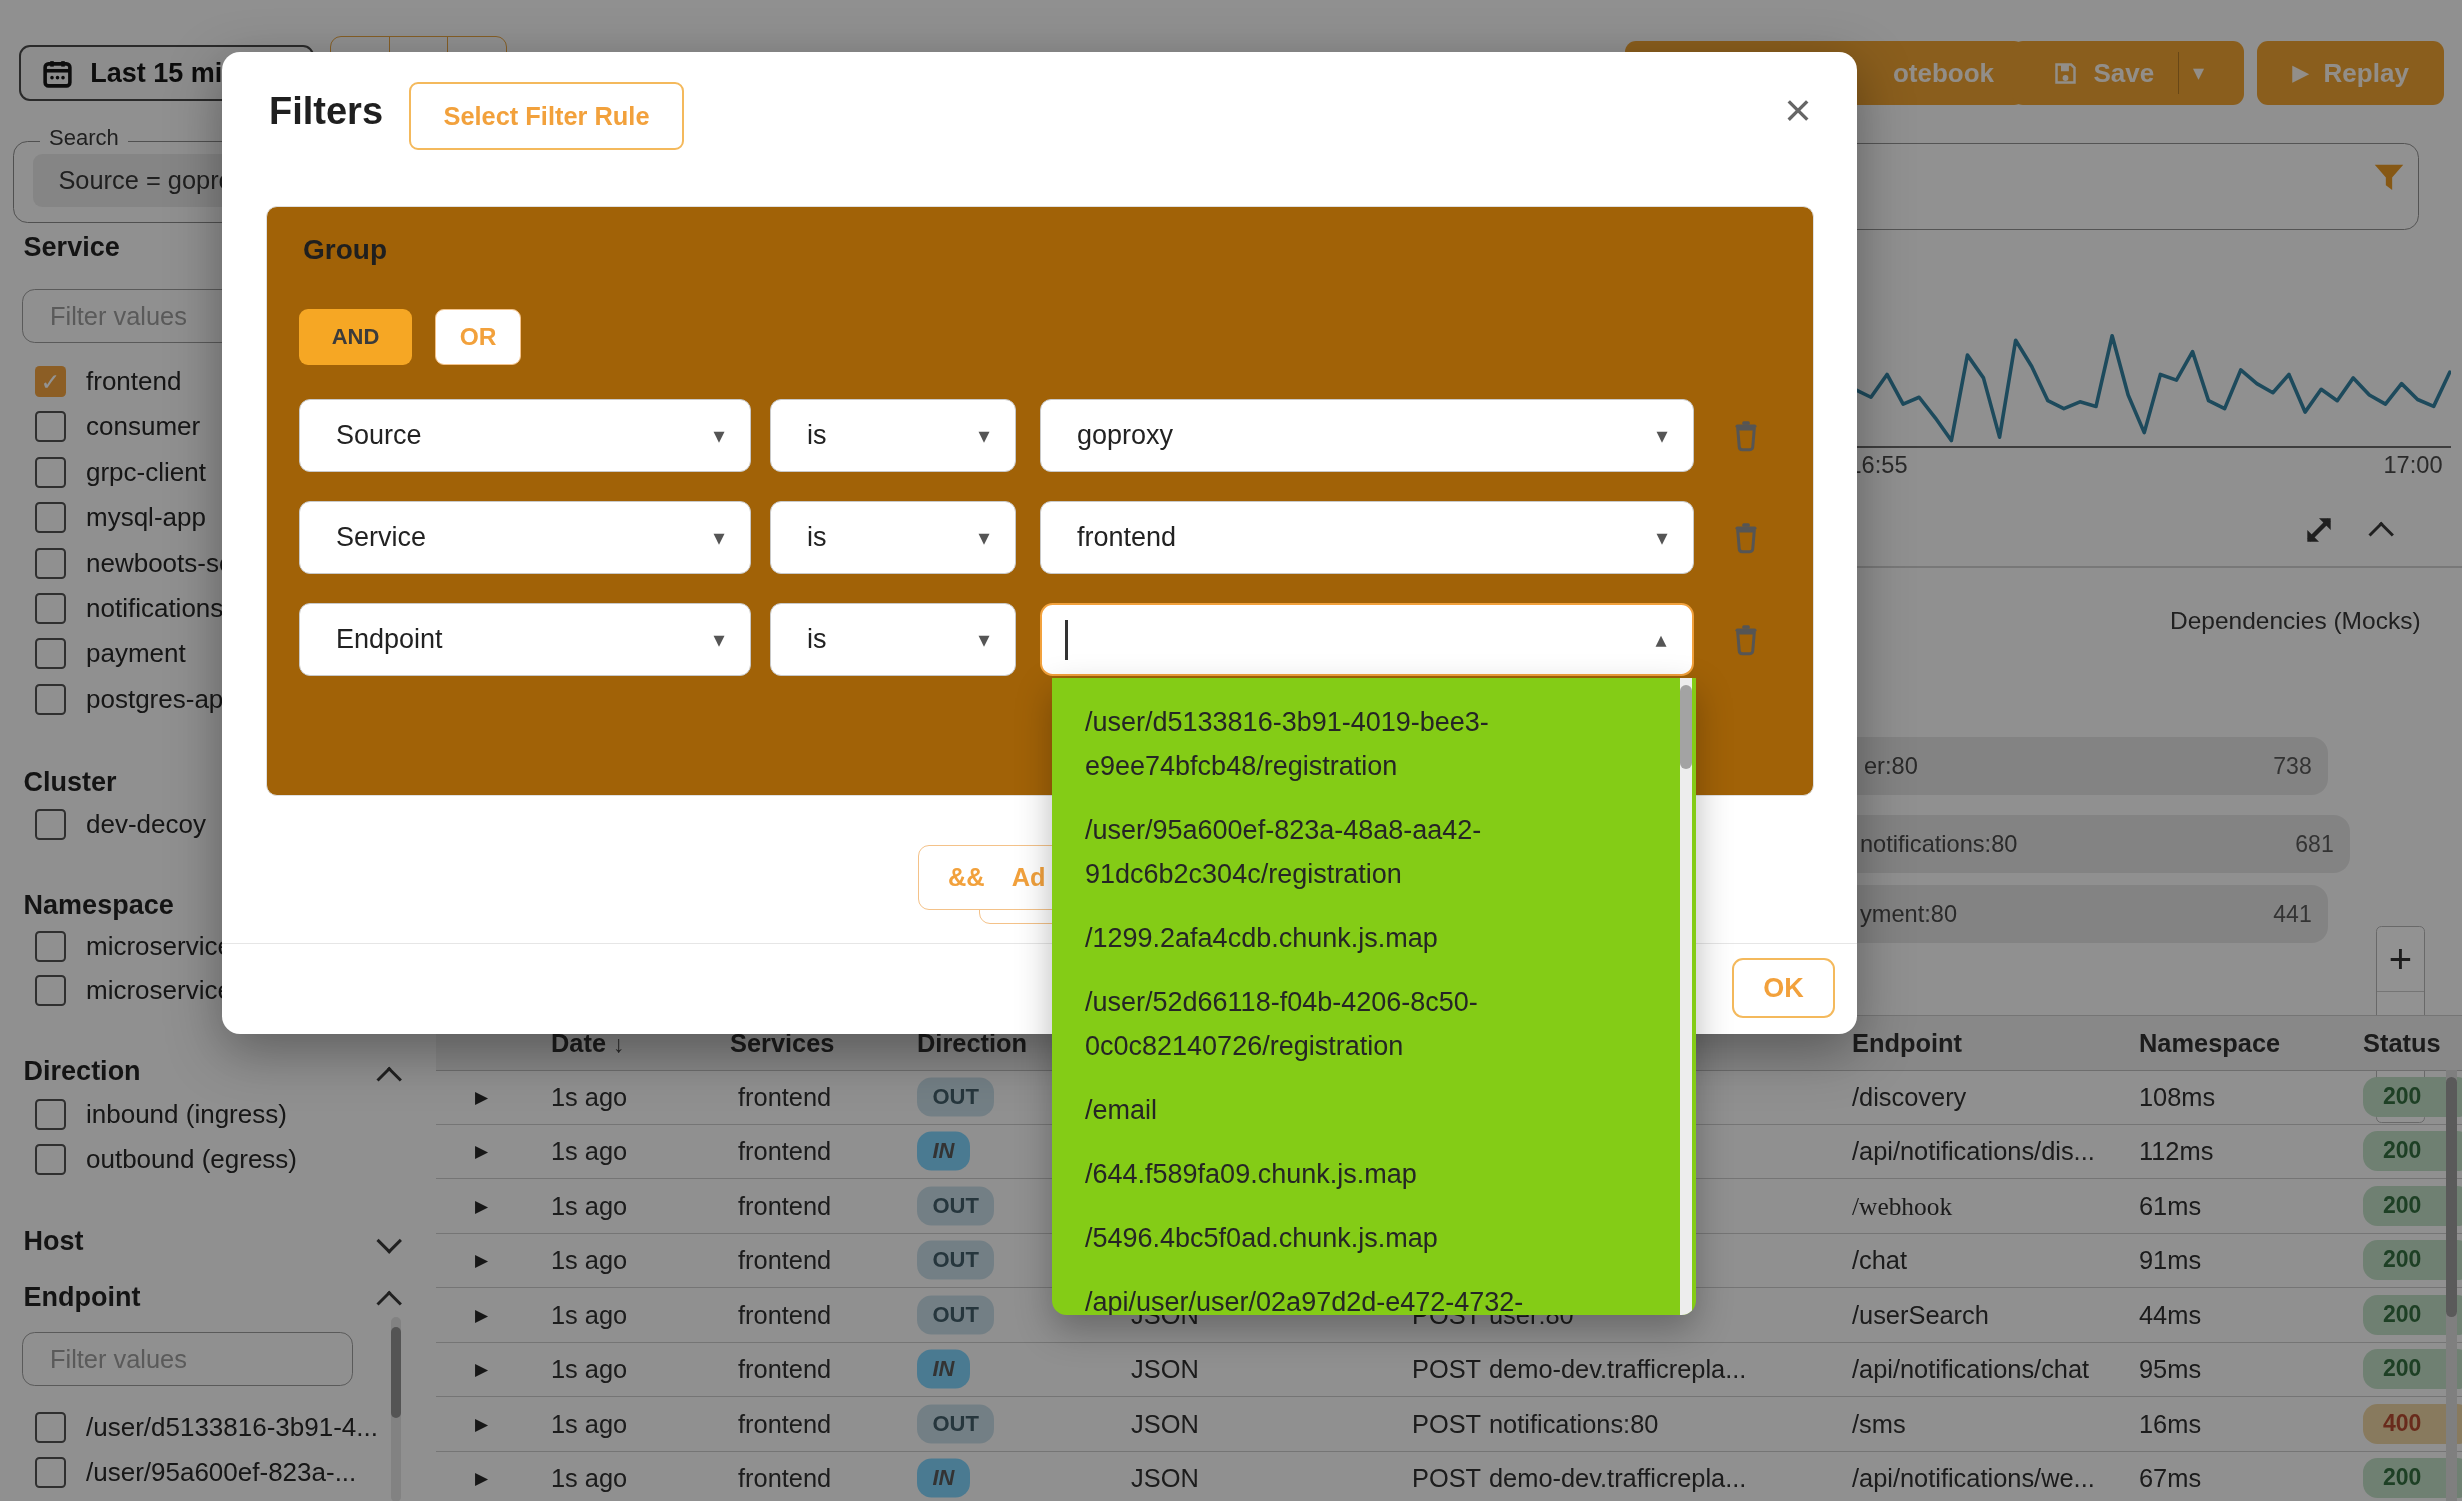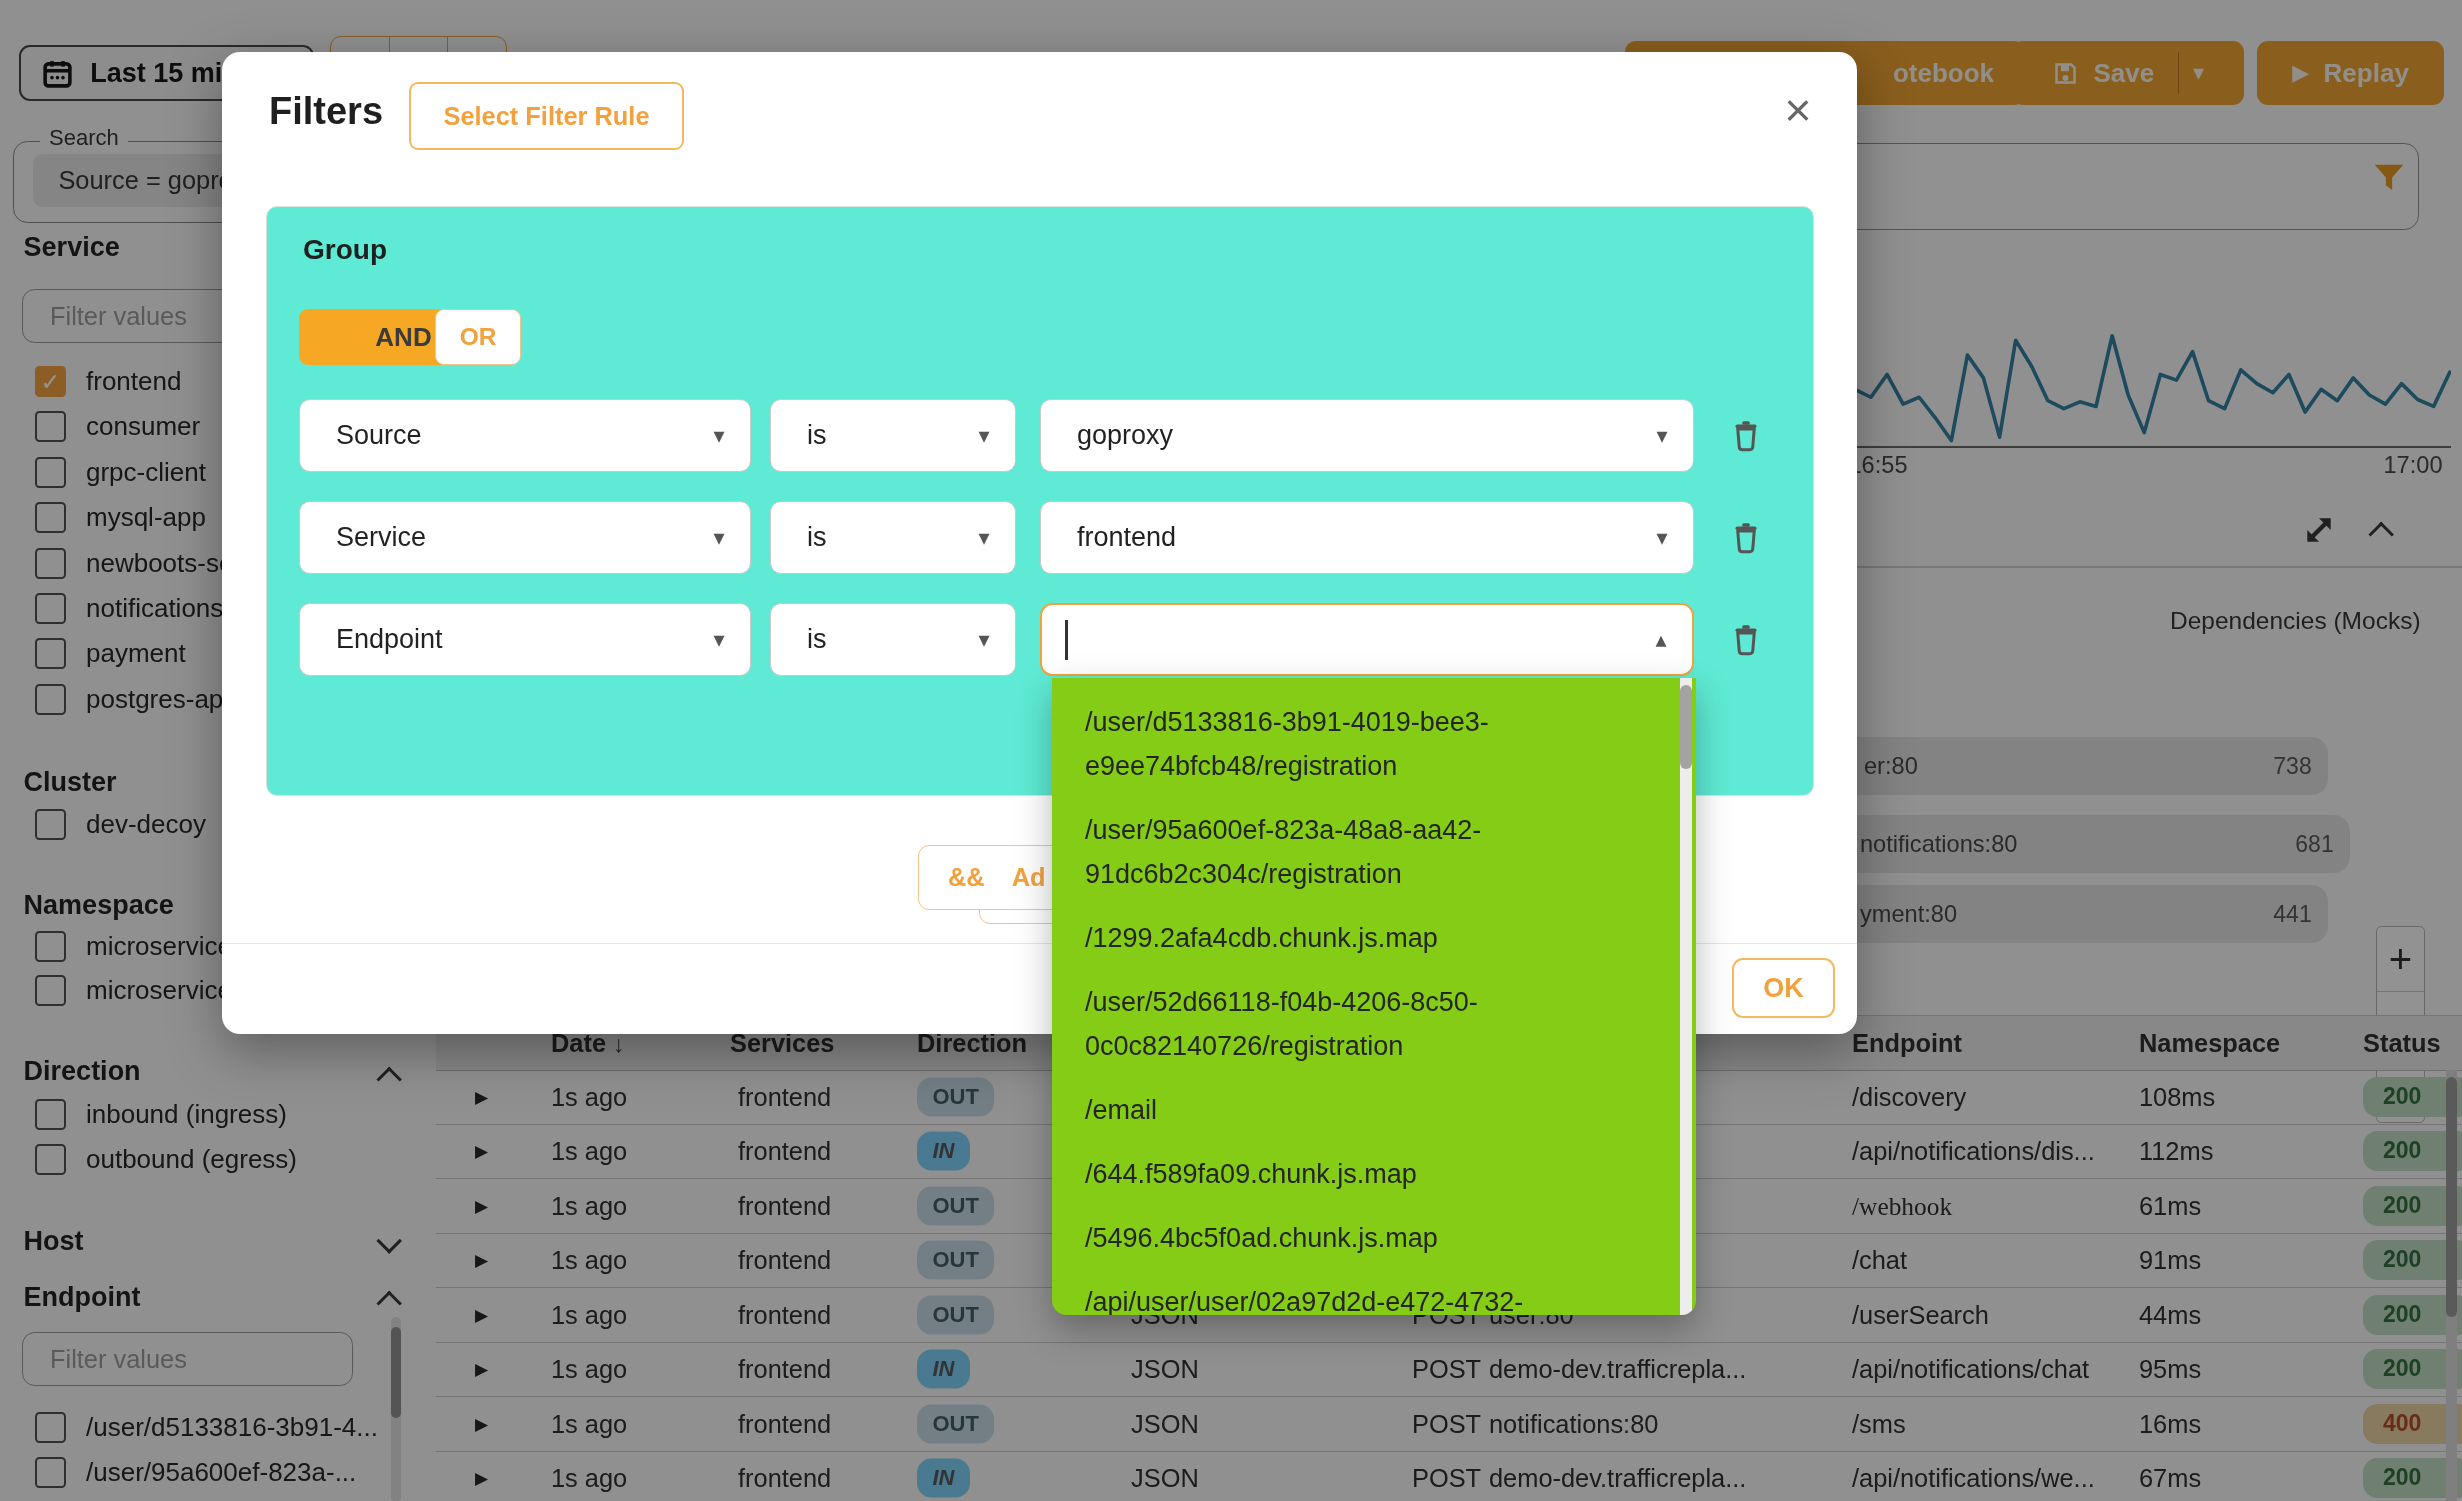--- a/index.html
+++ b/index.html
@@ -73,24 +73,24 @@
 
   
   #overlay{left:0;top:0;width:2462px;height:1502px;background:rgba(8,8,8,0.44);z-index:40;}
   #modal{left:222px;top:52px;width:1635px;height:982px;background:#fff;border-radius:18px;z-index:50;
       box-shadow:0 16.3px 54px rgba(0,0,0,0.35);}
   #modal-title{left:47px;top:38px;font-size:38px;font-weight:700;color:#1f1f1f;}
   #sfr-btn{left:187px;top:30px;width:271px;height:64px;border:2.3px solid #F4B95C;border-radius:9px;
       color:#F2A13C;font-size:25.4px;font-weight:600;display:flex;align-items:center;justify-content:center;}
   #modal-close{left:1544px;top:25.4px;width:64px;height:64px;display:flex;align-items:center;justify-content:center;
       font-size:47px;color:#666;font-weight:400;}
-  #group-box{left:44px;top:154px;width:1546px;height:588px;background:#5eead4;border:1.4px solid #e0e0e0;border-radius:11px;}
+  #group-box{left:44px;top:154px;width:1546px;height:588px;background:#a16207;border:1.4px solid #e0e0e0;border-radius:11px;}
   #group-label{left:36px;top:27px;font-size:28px;font-weight:600;color:#1f1f1f;}
   #and-btn{left:32px;top:102px;width:113px;height:56px;background:#F6A724;border-radius:9px;
-      display:flex;align-items:center;justify-content:center;font-size:26px;font-weight:700;color:#3b3b3b;padding-left:48px;}
+      display:flex;align-items:center;justify-content:center;font-size:22px;font-weight:700;color:#3b3b3b;}
   #or-btn{left:168px;top:102px;width:86px;height:56px;border:1.8px solid #F4C289;border-radius:9px;box-sizing:border-box;
       display:flex;align-items:center;justify-content:center;font-size:24.5px;font-weight:700;color:#F2A13C;background:#fff;}
   #rule-rows{left:32px;top:192px;}
   .rule-row{position:relative;height:73px;margin-bottom:29px;width:1471px;}
   .sel{position:absolute;top:0;height:73px;border:1.6px solid #c9c9c9;border-radius:11px;background:#fff;
       box-sizing:border-box;display:flex;align-items:center;font-size:27px;color:#222;padding-left:36px;}
   .sel .caret{position:absolute;right:25.4px;font-size:22px;color:#555;}
   .sel.field{left:0;width:452px;}
   .sel.op{left:471px;width:246px;}
   .sel.val{left:741px;width:654px;}

